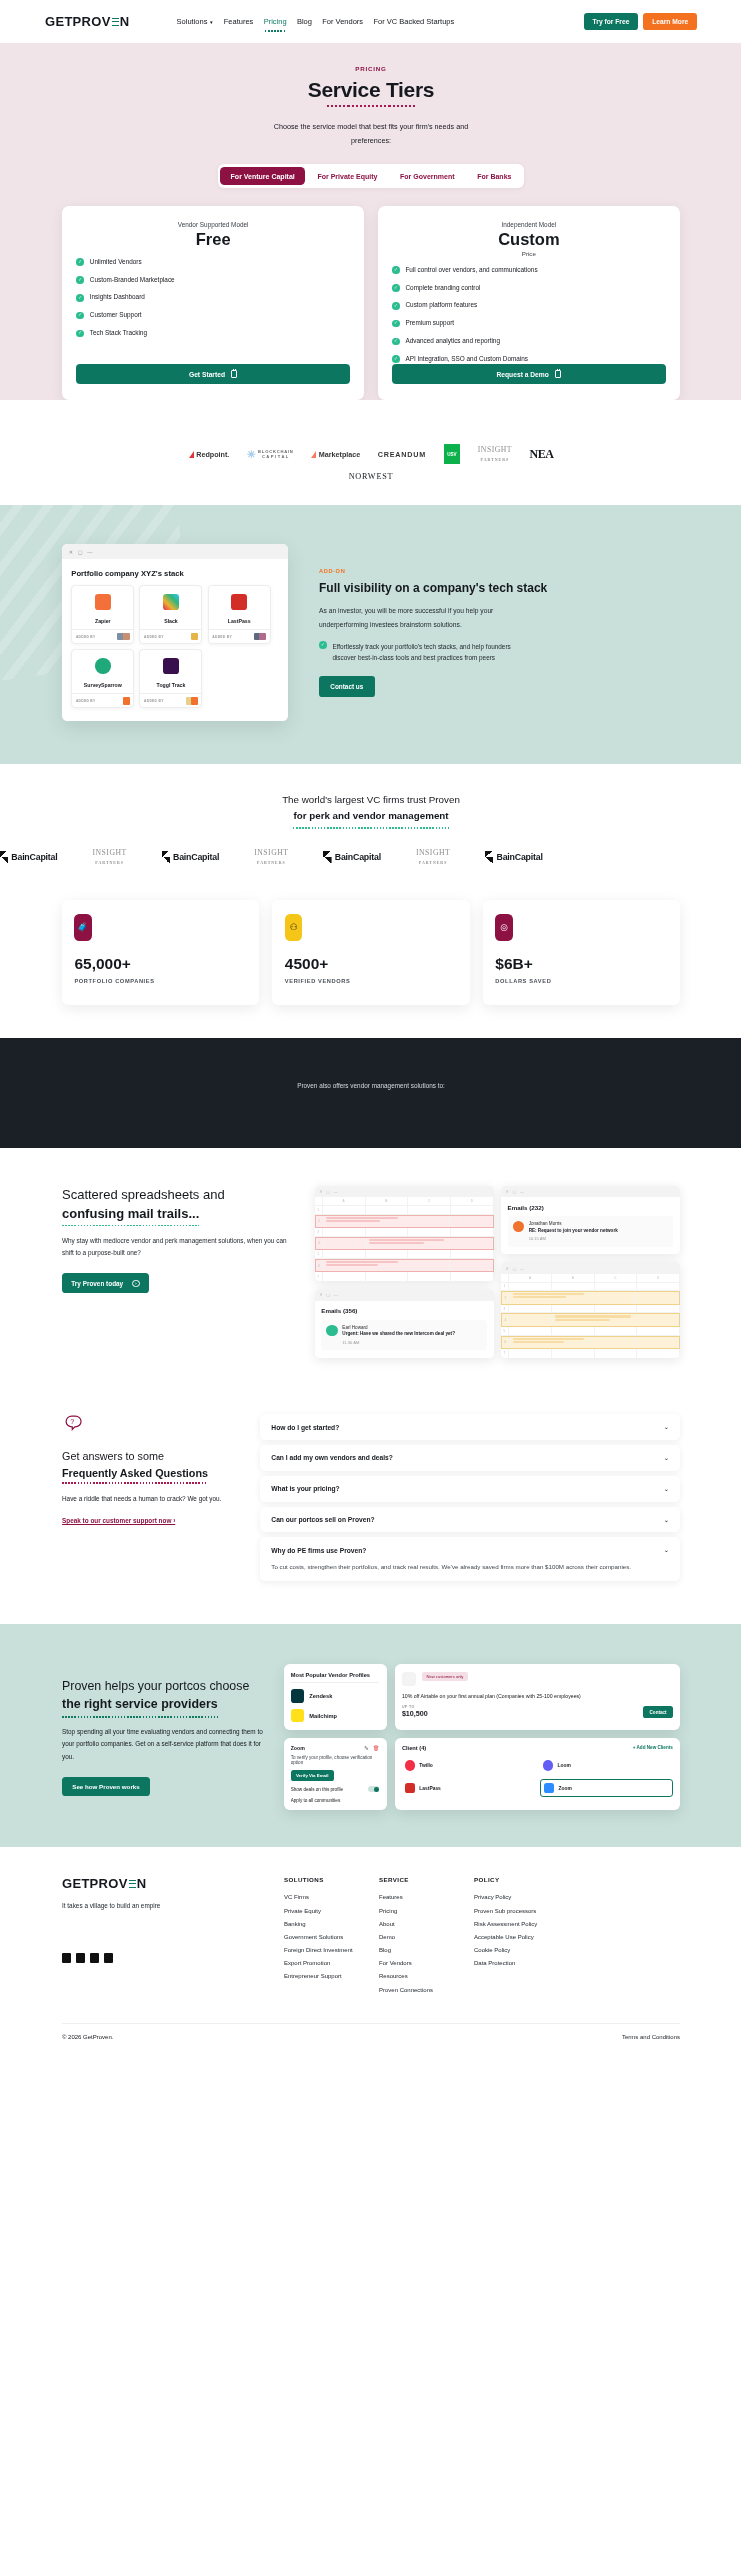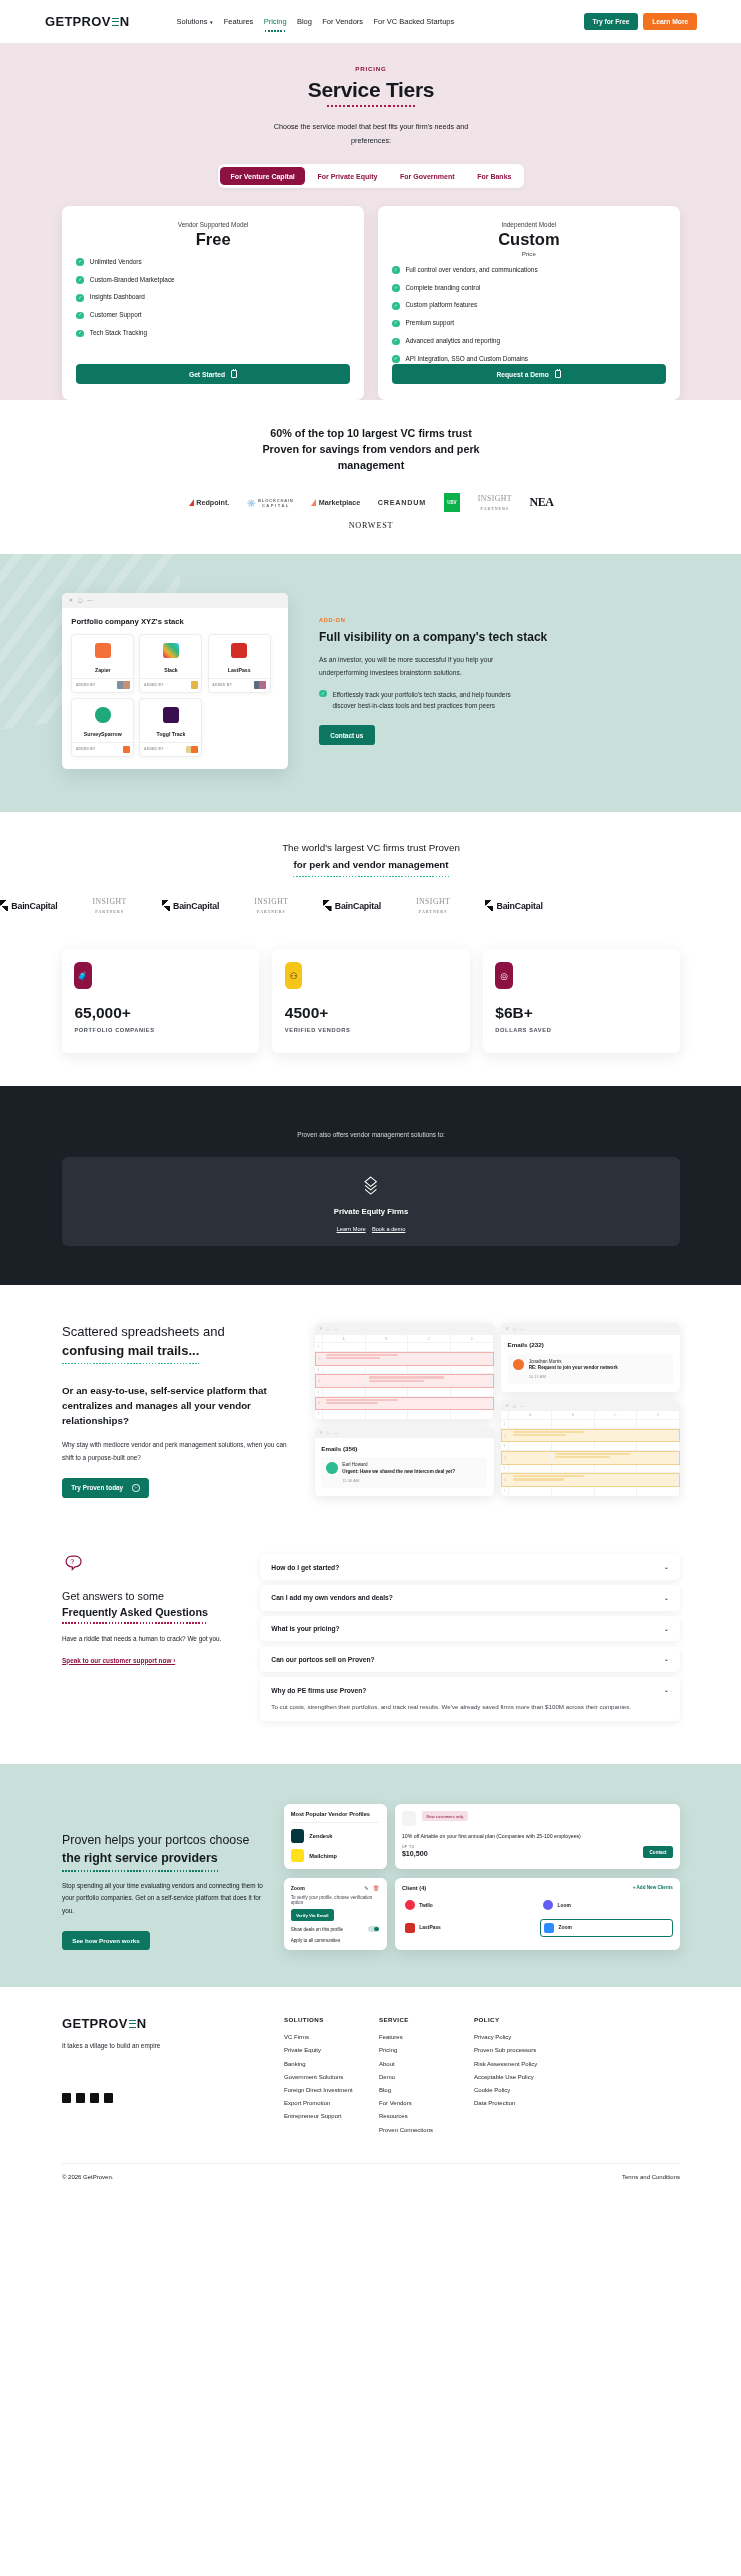--- a/index.html
+++ b/index.html
@@ -184,21 +184,21 @@
   .faq-left a.sup{display:inline-block;margin-top:11.3px;color:#8d1243;font-size:6.4px;font-weight:800;
      text-decoration:underline;cursor:pointer}
   .faq-right{flex:1;display:flex;flex-direction:column;gap:5.2px}
   .acc{background:#fff;border-radius:5.2px;box-shadow:0 1.5px 7.2px rgba(0,0,0,.07);padding:9.3px 11.3px;cursor:pointer}
   .acc .q{display:flex;align-items:center;justify-content:space-between;font-size:6.7px;font-weight:700}
   .acc .q .cv{font-size:5.7px;color:#3b4048}
   .acc .a{font-size:6.2px;line-height:1.8;color:#3f454c;margin-top:7.2px}
 
   
   .portcos{background:#c9e0da;padding:40px 0 37px;position:relative;overflow:hidden}
-  .pc-inner{display:flex;gap:15.5px;align-items:flex-end;position:relative}
+  .pc-inner{display:flex;gap:15.5px;align-items:center;position:relative}
   .pc-left{width:206px}
   .pc-left h2{font-size:12.4px;font-weight:400;line-height:1.45}
   .pc-left h2 b{font-weight:800;display:inline-block;position:relative}
   .pc-left h2 b:after{content:"";position:absolute;left:0;right:0;bottom:-3.1px;height:1.5px;
      background:repeating-linear-gradient(to right,#0f7a62 0 1.5px,transparent 1.5px 3.1px)}
   .pc-left p{font-size:6.4px;line-height:1.95;margin-top:11.3px}
   .pc-left .cta{display:inline-block;margin-top:13.4px;background:#0c7661;color:#fff;padding:6.2px 10.3px;border-radius:3.6px;
       font-size:6.2px;font-weight:700;cursor:pointer}
   .pc-right{flex:1;display:grid;grid-template-columns:103px 1fr;gap:8.2px}
   .pcard{background:#fff;border-radius:5.7px;box-shadow:0 4.1px 13.4px rgba(0,0,0,.10);padding:7.2px}
@@ -348,21 +348,20 @@
             <span>Request a Demo</span>
             <span class="calicon"></span>
           </div>
       </div>
     </div>
   </div>
 </section>
 
 <section class="trust">
   <div class="wrap">
-    <h2>60% of the top 10 largest VC firms trust Proven for savings from vendors and perk management</h2>
     <div class="logorow">
       <div class="lg">
           <span class="tri"></span>
           <span>Redpoint.</span>
         </div>
       <div class="lg">
           <span style="color:#9cc6e6;font-size:10.3px">✳</span>
           <span>
             <small>BLOCKCHAIN</small>
             <small style="letter-spacing:1.5px">CAPITAL</small>
@@ -513,43 +512,28 @@
       <div class="num">$6B+</div>
       <div class="lab">DOLLARS SAVED</div>
     </div>
   </div>
 </section>
 
 <section class="dark">
   <div class="wrap dark-inner">
     <div class="lead">Proven also offers vendor management solutions to:</div>
     <div class="trio">
-      <div class="tcard">
-        <div class="ti">
-          <svg width="15.5" height="19.6" viewBox="0 0 30 38" fill="none" stroke="#fff" stroke-width="2">
-              <path d="M15 2 26 11 15 20 4 11z"></path>
-              <path d="M4 18l11 9 11-9"></path>
-              <path d="M4 26l11 9 11-9"></path>
-            </svg>
-        </div>
-        <h3>Private Equity Firms</h3>
-        <div class="tlinks">
-            <a>Learn More</a>
-            <a>Book a demo</a>
-          </div>
-      </div>
     </div>
   </div>
 </section>
 
 <section class="scatter">
   <div class="wrap scatter-inner">
     <div class="sc-left">
       <h2><span>Scattered spreadsheets and</span><br><b>confusing mail trails...</b></h2>
-      <h3>Or an easy-to-use, self-service platform that centralizes and manages all your vendor relationships?</h3>
       <p>Why stay with mediocre vendor and perk management solutions, when you can shift to a purpose-built one?</p>
       <div class="cta">
           <span>Try Proven today</span>
           <span class="arrowc">›</span>
         </div>
     </div>
     <div class="sc-right">
       <div class="sc-col">
         <div class="mini">
           <div class="minibar">

